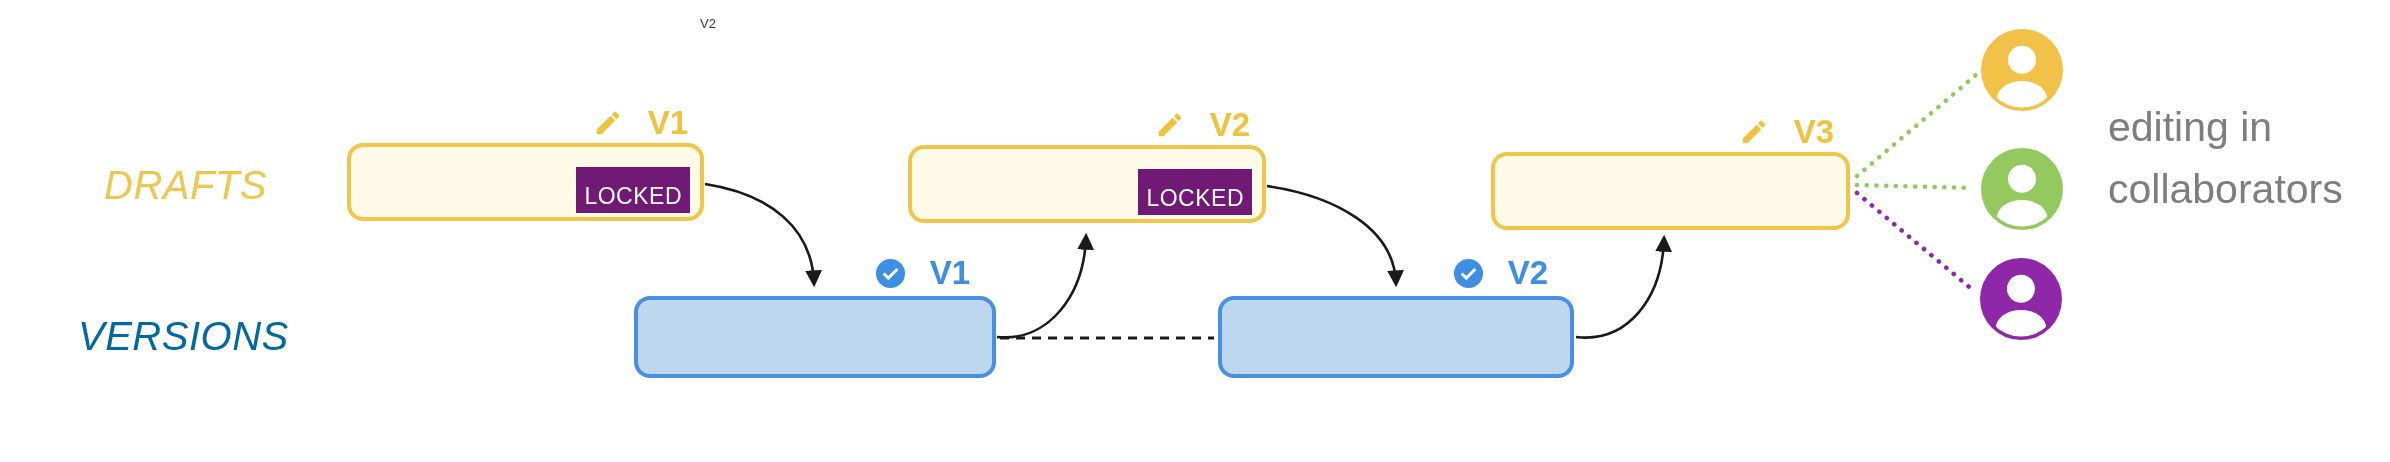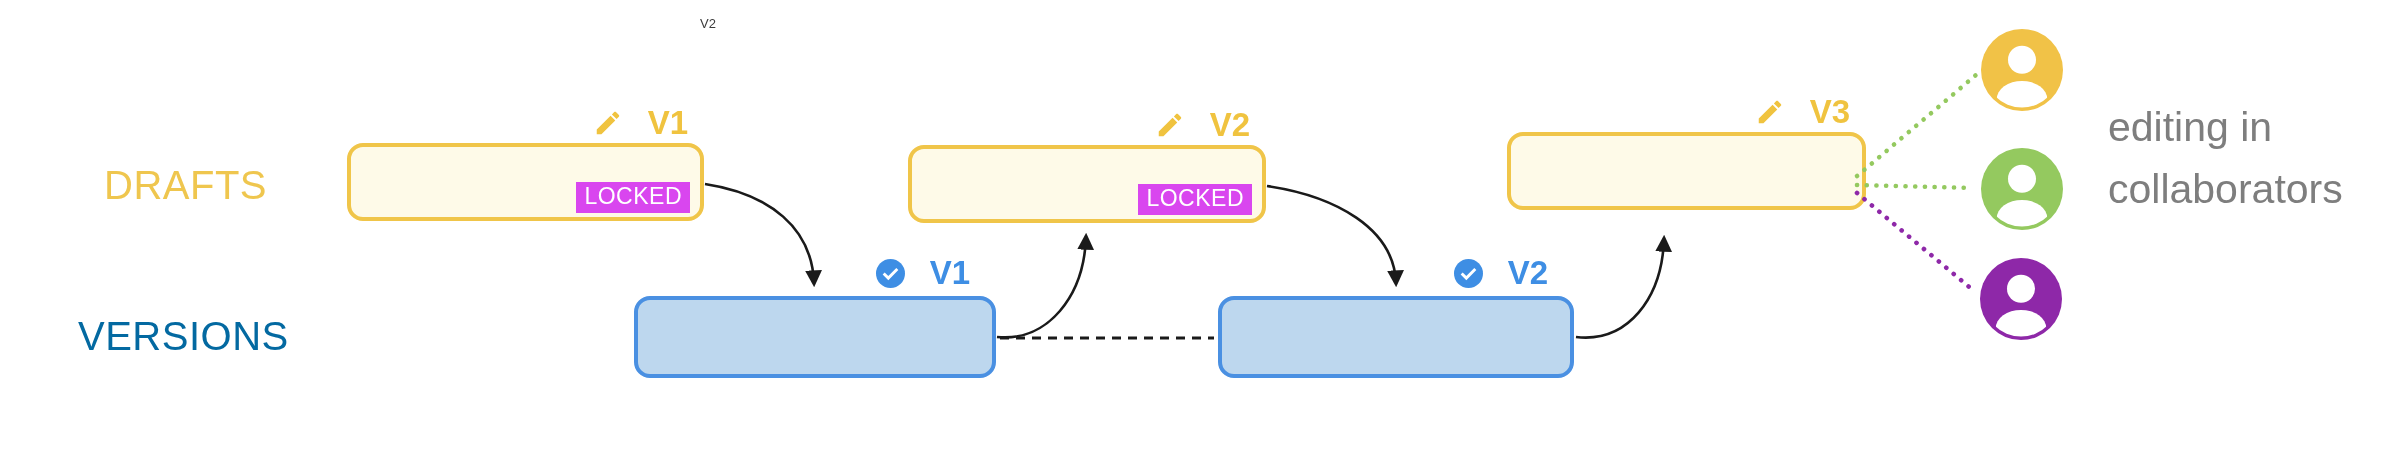--- a/index.html
+++ b/index.html
@@ -7,44 +7,44 @@
     width:2390px;height:462px;position:relative;background:#ffffff;
     font-family:"Liberation Sans","DejaVu Sans",sans-serif;
     overflow:hidden;
   }
   .abs{position:absolute;}
 
   
   .watermark{left:700px;top:16px;font-size:13px;color:#3c3c3c;}
 
   
-  .row-label{font-size:40px;letter-spacing:0.5px;}
+  .row-label{font-size:40px;letter-spacing:0.5px;font-style:italic;}
   .row-label.drafts{left:104px;top:163px;color:#EFC64E;}
   .row-label.versions{left:78px;top:314px;color:#0369a1;}
 
   
   .draft-card{
     position:absolute;height:78px;border:4px solid #F0C549;border-radius:16px;
     background:#FEFAE8;box-sizing:border-box;
   }
   .draft-card.d1{left:347px;top:143px;width:357px;}
   .draft-card.d2{left:908px;top:145px;width:358px;}
-  .draft-card.d3{left:1491px;top:132px;width:359px;margin-left:16px;}
+  .draft-card.d3{left:1491px;top:152px;width:359px;}
 
   .tag{
     position:absolute;display:flex;align-items:center;gap:25px;
     font-weight:bold;font-size:33px;
   }
   .draft-tag{right:12px;bottom:calc(100% + 5px);color:#F0C33F;}
   .version-tag{right:22px;bottom:calc(100% + 8px);color:#3E8EE4;}
   .tag svg{display:block;}
 
   .locked-badge{
-    position:absolute;right:10px;bottom:4px;background:#d946ef;color:#ffffff;
-    font-size:23px;padding:2px 8px 4px 8px;line-height:1.1;letter-spacing:0.5px;
+    position:absolute;right:10px;bottom:4px;background:#701a75;color:#ffffff;
+    font-size:23px;padding:17px 8px 4px 8px;line-height:1.1;letter-spacing:0.5px;
   }
 
   
   .version-card{
     position:absolute;height:82px;border:4px solid #4A90E2;border-radius:16px;
     background:#BDD7EE;box-sizing:border-box;
   }
   .version-card.v1{left:634px;top:296px;width:362px;}
   .version-card.v2{left:1218px;top:296px;width:356px;}
 

